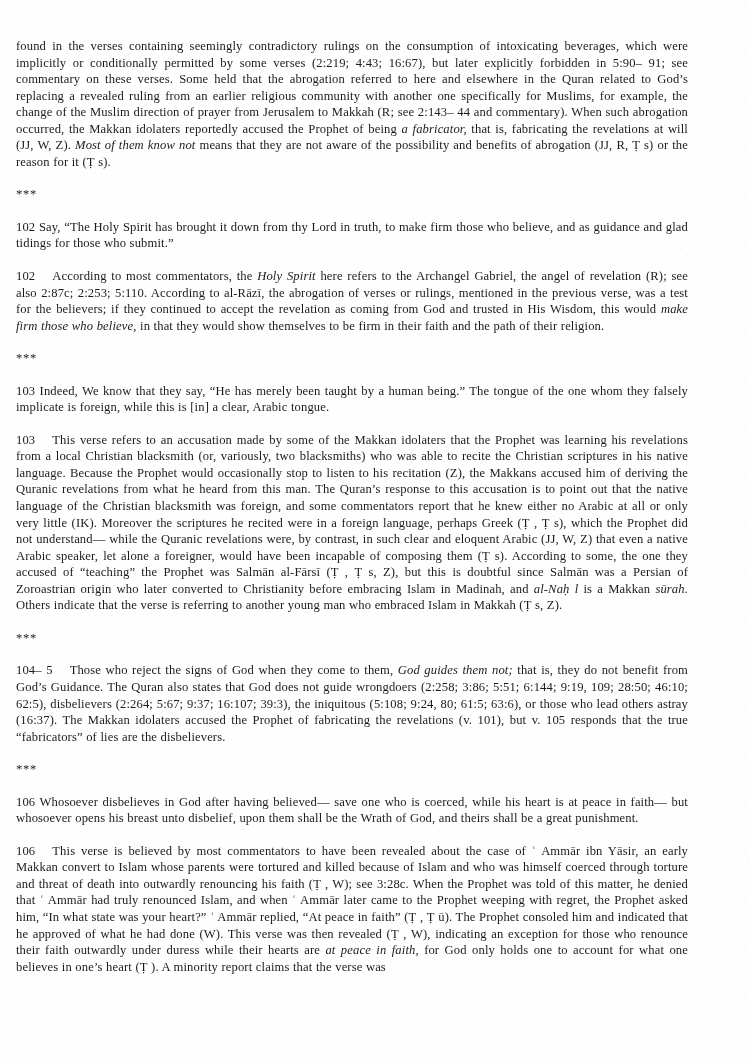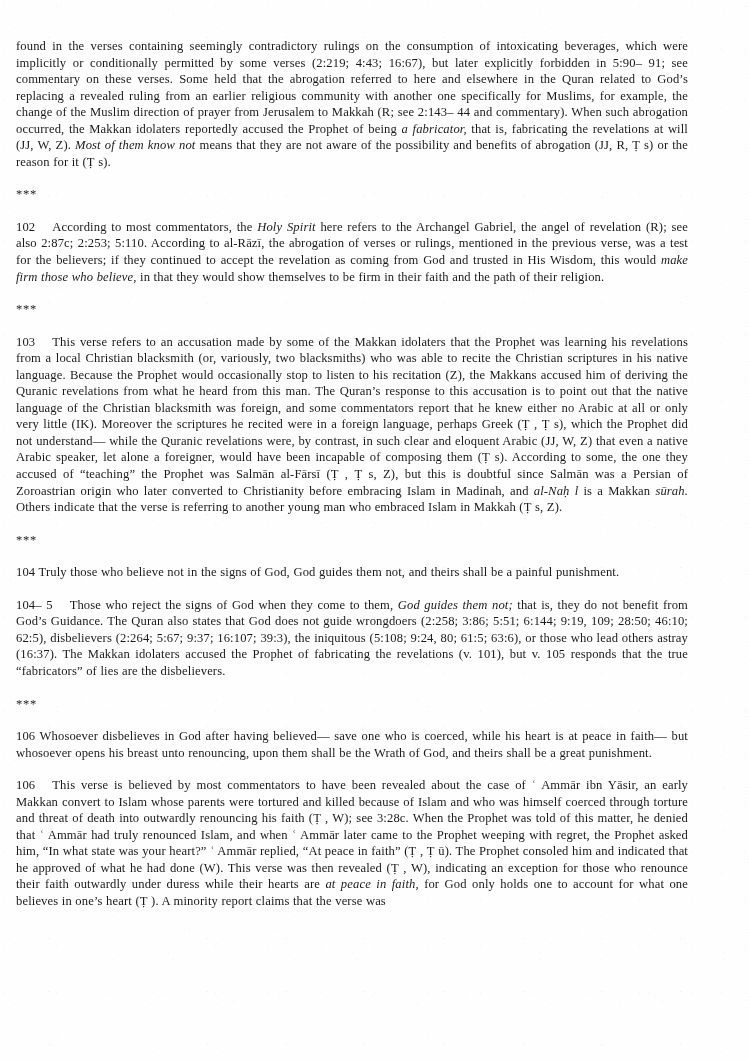--- a/index.html
+++ b/index.html
@@ -83,37 +83,38 @@
 <body>
 
 <div id="page">
 
   <div class="textblock">
 
     <p class="para"><span>found in the verses containing seemingly contradictory rulings on the consumption of intoxicating beverages, which were implicitly or conditionally permitted by some verses (2:219; 4:43; 16:67), but later explicitly forbidden in 5:90– 91; see commentary on these verses. Some held that the abrogation referred to here and elsewhere in the Quran related to God’s replacing a revealed ruling from an earlier religious community with another one specifically for Muslims, for example, the change of the Muslim direction of prayer from Jerusalem to Makkah (R; see 2:143– 44 and commentary). When such abrogation occurred, the Makkan idolaters reportedly accused the Prophet of being </span><i>a fabricator,</i><span> that is, fabricating the revelations at will (JJ, W, Z). </span><i>Most of them know not</i><span> means that they are not aware of the possibility and benefits of abrogation (JJ, R, Ṭ s) or the reason for it (Ṭ s).</span></p>
 
     <p class="sep">***</p>
 
+    <p class="para verse"><span class="cnum">102</span><span> Say, “The Holy Spirit has brought it down from thy Lord in truth, to make firm those who believe, and as guidance and glad tidings for those who submit.”</span></p>
 
     <p class="para"><span class="cnum">102</span><span class="gap"></span><span>According to most commentators, the </span><i>Holy Spirit</i><span> here refers to the Archangel Gabriel, the angel of revelation (R); see also 2:87c; 2:253; 5:110. According to al-Rāzī, the abrogation of verses or rulings, mentioned in the previous verse, was a test for the believers; if they continued to accept the revelation as coming from God and trusted in His Wisdom, this would </span><i>make firm those who believe,</i><span> in that they would show themselves to be firm in their faith and the path of their religion.</span></p>
 
     <p class="sep">***</p>
 
+    <p class="para verse"><span class="cnum">103</span><span> Indeed, We know that they say, “He has merely been taught by a human being.” The tongue of the one whom they falsely implicate is foreign, while this is [in] a clear, Arabic tongue.</span></p>
 
     <p class="para"><span class="cnum">103</span><span class="gap"></span><span>This verse refers to an accusation made by some of the Makkan idolaters that the Prophet was learning his revelations from a local Christian blacksmith (or, variously, two blacksmiths) who was able to recite the Christian scriptures in his native language. Because the Prophet would occasionally stop to listen to his recitation (Z), the Makkans accused him of deriving the Quranic revelations from what he heard from this man. The Quran’s response to this accusation is to point out that the native language of the Christian blacksmith was foreign, and some commentators report that he knew either no Arabic at all or only very little (IK). Moreover the scriptures he recited were in a foreign language, perhaps Greek (Ṭ , Ṭ s), which the Prophet did not understand— while the Quranic revelations were, by contrast, in such clear and eloquent Arabic (JJ, W, Z) that even a native Arabic speaker, let alone a foreigner, would have been incapable of composing them (Ṭ s). According to some, the one they accused of “teaching” the Prophet was Salmān al-Fārsī (Ṭ , Ṭ s, Z), but this is doubtful since Salmān was a Persian of Zoroastrian origin who later converted to Christianity before embracing Islam in Madinah, and </span><i>al-Naḥ l</i><span> is a Makkan </span><i>sūrah.</i><span> Others indicate that the verse is referring to another young man who embraced Islam in Makkah (Ṭ s, Z).</span></p>
 
     <p class="sep">***</p>
 
-    <p class="para verse"><span class="cnum">104</span><span> Truly those who believe not in the signs of God, God guides them not, and theirs shall be a painful punishment.</span></p>
 
 
     <p class="para"><span class="cnum">104– 5</span><span class="gap"></span><span>Those who reject the signs of God when they come to them, </span><i>God guides them not;</i><span> that is, they do not benefit from God’s Guidance. The Quran also states that God does not guide wrongdoers (2:258; 3:86; 5:51; 6:144; 9:19, 109; 28:50; 46:10; 62:5), disbelievers (2:264; 5:67; 9:37; 16:107; 39:3), the iniquitous (5:108; 9:24, 80; 61:5; 63:6), or those who lead others astray (16:37). The Makkan idolaters accused the Prophet of fabricating the revelations (v. 101), but v. 105 responds that the true “fabricators” of lies are the disbelievers.</span></p>
 
     <p class="sep">***</p>
 
-    <p class="para verse"><span class="cnum">106</span><span> Whosoever disbelieves in God after having believed— save one who is coerced, while his heart is at peace in faith— but whosoever opens his breast unto renouncing, upon them shall be the Wrath of God, and theirs shall be a great punishment.</span></p>
+    <p class="para verse"><span class="cnum">106</span><span> Whosoever disbelieves in God after having believed— save one who is coerced, while his heart is at peace in faith— but whosoever opens his breast unto disbelief, upon them shall be the Wrath of God, and theirs shall be a great punishment.</span></p>
 
     <p class="para"><span class="cnum">106</span><span class="gap"></span><span>This verse is believed by most commentators to have been revealed about the case of ʿ Ammār ibn Yāsir, an early Makkan convert to Islam whose parents were tortured and killed because of Islam and who was himself coerced through torture and threat of death into outwardly renouncing his faith (Ṭ , W); see 3:28c. When the Prophet was told of this matter, he denied that ʿ Ammār had truly renounced Islam, and when ʿ Ammār later came to the Prophet weeping with regret, the Prophet asked him, “In what state was your heart?” ʿ Ammār replied, “At peace in faith” (Ṭ , Ṭ ū). The Prophet consoled him and indicated that he approved of what he had done (W). This verse was then revealed (Ṭ , W), indicating an exception for those who renounce their faith outwardly under duress while their hearts are </span><i>at peace in faith,</i><span> for God only holds one to account for what one believes in one’s heart (Ṭ ). A minority report claims that the verse was</span></p>
 
   </div>
 
   <div id="grain"></div>
 </div>
 
 </body></html>

